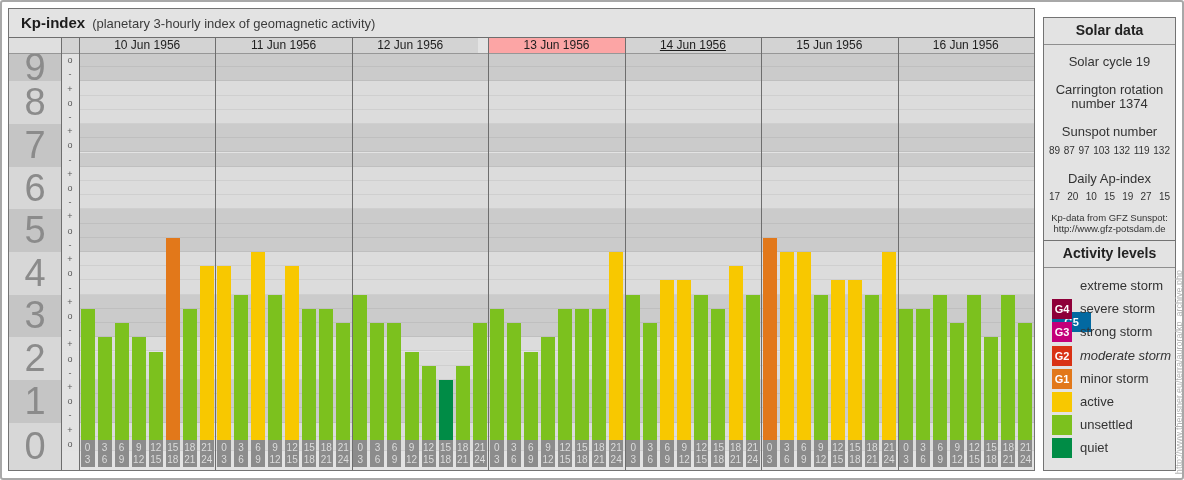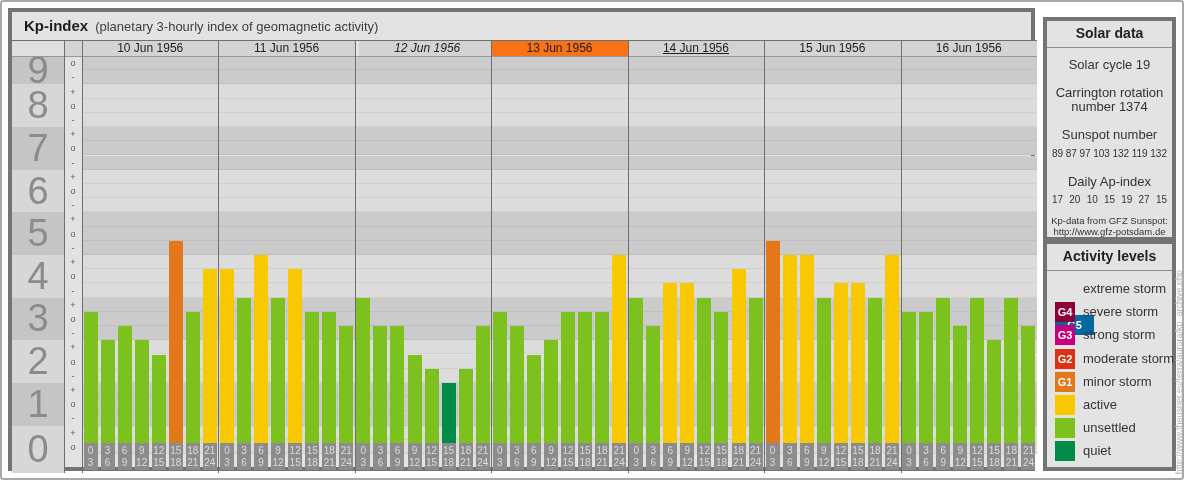--- a/index.html
+++ b/index.html
@@ -2,21 +2,21 @@
 <html><head>
 <meta charset="utf-8">
 <style>
   html,body{margin:0;padding:0;}
   body{
     width:1184px;height:480px;position:relative;background:#ffffff;
     font-family:"Liberation Sans",sans-serif;overflow:hidden;
     -webkit-font-smoothing:antialiased;
   }
   .outer-frame{position:absolute;inset:0;border:2px solid #a8a8a8;border-radius:3px;box-sizing:border-box;pointer-events:none;z-index:50;}
-  .panel{position:absolute;background:#e3e3e3;border:4px solid #737373;box-sizing:border-box;}
+  .panel{position:absolute;background:#e3e3e3;border:1px solid #737373;box-sizing:border-box;}
   
   #chart-panel{left:8px;top:8px;width:1027px;height:463px;}
   .chart-title{position:absolute;left:12px;top:3px;height:22px;line-height:22px;white-space:nowrap;}
   .t-main{font-weight:bold;font-size:15px;color:#1c1c1c;}
   .t-sub{font-size:13px;color:#3c3c3c;margin-left:7px;}
   .abs{position:absolute;box-sizing:border-box;}
   .plot-row{box-shadow:inset 0 -1px rgba(0,0,0,0.055);}
   .axis-num{color:#8b8b8b;font-size:38px;display:flex;align-items:center;justify-content:center;}
   .tick{font-size:9px;color:#5a5a5a;display:flex;align-items:center;justify-content:center;}
   .date-cell{font-size:12px;color:#1e1e1e;display:flex;align-items:center;justify-content:center;}
@@ -111,22 +111,22 @@
       <div class="abs axis-num" style="left: 0px; top: 200.357px; width: 52px; height: 42.6429px; background: rgb(197, 197, 197);">5</div>
       <div class="abs axis-num" style="left: 0px; top: 243px; width: 52px; height: 42.6429px; background: rgb(215, 215, 215);">4</div>
       <div class="abs axis-num" style="left: 0px; top: 285.643px; width: 52px; height: 42.6429px; background: rgb(197, 197, 197);">3</div>
       <div class="abs axis-num" style="left: 0px; top: 328.286px; width: 52px; height: 42.6429px; background: rgb(215, 215, 215);">2</div>
       <div class="abs axis-num" style="left: 0px; top: 370.929px; width: 52px; height: 42.6429px; background: rgb(197, 197, 197);">1</div>
       <div class="abs axis-num" style="left: 0px; top: 413.571px; width: 52px; height: 47.4286px; background: rgb(215, 215, 215);">0</div>
       <div class="abs" style="left: 0px; top: 28px; width: 52px; height: 16px; background: rgb(223, 223, 223);"></div>
       <div class="abs" style="left: 52px; top: 28px; width: 18px; height: 16px; background: rgb(211, 211, 211);"></div>
       <div class="abs date-cell" style="left: 70px; top: 28px; width: 136.429px; height: 16px; background: rgb(211, 211, 211); z-index: 1;">10 Jun 1956</div>
       <div class="abs date-cell" style="left: 206.429px; top: 28px; width: 136.429px; height: 16px; background: rgb(211, 211, 211); z-index: 1;">11 Jun 1956</div>
-      <div class="abs date-cell" style="left: 347px; top: 28px; width: 136.429px; height: 16px; background: rgb(211, 211, 211); z-index: 1; font-style: italic;">12 Jun 1956</div>
-      <div class="abs date-cell" style="left: 479.286px; top: 28px; width: 136.429px; height: 16px; background: #f97316; z-index: 1;">13 Jun 1956</div>
+      <div class="abs date-cell" style="left: 333px; top: 28px; width: 136.429px; height: 16px; background: rgb(211, 211, 211); z-index: 1;">12 Jun 1956</div>
+      <div class="abs date-cell" style="left: 479.286px; top: 28px; width: 136.429px; height: 16px; background: #fca5a5; z-index: 1;">13 Jun 1956</div>
       <div class="abs date-cell" style="left: 615.714px; top: 28px; width: 136.429px; height: 16px; background: rgb(211, 211, 211); z-index: 1; text-decoration: underline;">14 Jun 1956</div>
       <div class="abs date-cell" style="left: 752.143px; top: 28px; width: 136.429px; height: 16px; background: rgb(211, 211, 211); z-index: 1;">15 Jun 1956</div>
       <div class="abs date-cell" style="left: 888.571px; top: 28px; width: 136.429px; height: 16px; background: rgb(211, 211, 211); z-index: 1;">16 Jun 1956</div>
       <div class="abs bar" style="left: 71.5px; top: 299.857px; width: 14px; height: 142.143px; background: rgb(124, 193, 30);"></div>
       <div class="abs hourbox" style="left: 71.5px; top: 431px; width: 14px; height: 27px; background: rgb(140, 140, 140);">
         <div>0</div>
         <div>3</div>
       </div>
       <div class="abs bar" style="left: 88.5536px; top: 328.286px; width: 14px; height: 113.714px; background: rgb(124, 193, 30);"></div>
       <div class="abs hourbox" style="left: 88.5536px; top: 431px; width: 14px; height: 27px; background: rgb(140, 140, 140);">
@@ -450,21 +450,21 @@
   <div class="panel-title">Activity levels</div>
   <div class="panel-sep"></div>
   <div id="legend-rows">
       <div class="abs gbadge" style="left: 8px; top: 35px; width: 39px; height: 20px; background: #0369a1; margin-top: 36px;">G5</div>
       <div class="abs legend-row-label" style="left: 36px; top: 36px; width: 95px; height: 18px; line-height: 18px;">extreme storm</div>
       <div class="abs gbadge" style="left: 8px; top: 58.2px; width: 20px; height: 20px; background: rgb(142, 0, 57);">G4</div>
       <div class="abs legend-row-label" style="left: 36px; top: 59.2px; width: 95px; height: 18px; line-height: 18px;">severe storm</div>
       <div class="abs gbadge" style="left: 8px; top: 81.4px; width: 20px; height: 20px; background: rgb(196, 0, 122);">G3</div>
       <div class="abs legend-row-label" style="left: 36px; top: 82.4px; width: 95px; height: 18px; line-height: 18px;">strong storm</div>
       <div class="abs gbadge" style="left: 8px; top: 104.6px; width: 20px; height: 20px; background: rgb(217, 50, 20);">G2</div>
-      <div class="abs legend-row-label" style="left: 36px; top: 105.6px; width: 95px; height: 18px; line-height: 18px;">moderate storm</div>
+      <div class="abs legend-row-label" style="left: 36px; top: 105.6px; width: 95px; height: 18px; line-height: 18px; font-style: italic;">moderate storm</div>
       <div class="abs gbadge" style="left: 8px; top: 127.8px; width: 20px; height: 20px; background: rgb(226, 120, 26);">G1</div>
       <div class="abs legend-row-label" style="left: 36px; top: 128.8px; width: 95px; height: 18px; line-height: 18px;">minor storm</div>
       <div class="abs" style="left: 8px; top: 151px; width: 20px; height: 20px; background: rgb(248, 200, 0);"></div>
       <div class="abs legend-row-label" style="left: 36px; top: 152px; width: 95px; height: 18px; line-height: 18px;">active</div>
       <div class="abs" style="left: 8px; top: 174.2px; width: 20px; height: 20px; background: rgb(124, 193, 30);"></div>
       <div class="abs legend-row-label" style="left: 36px; top: 175.2px; width: 95px; height: 18px; line-height: 18px;">unsettled</div>
       <div class="abs" style="left: 8px; top: 197.4px; width: 20px; height: 20px; background: rgb(0, 140, 70);"></div>
       <div class="abs legend-row-label" style="left: 36px; top: 198.4px; width: 95px; height: 18px; line-height: 18px;">quiet</div>
     </div>
 </div>

